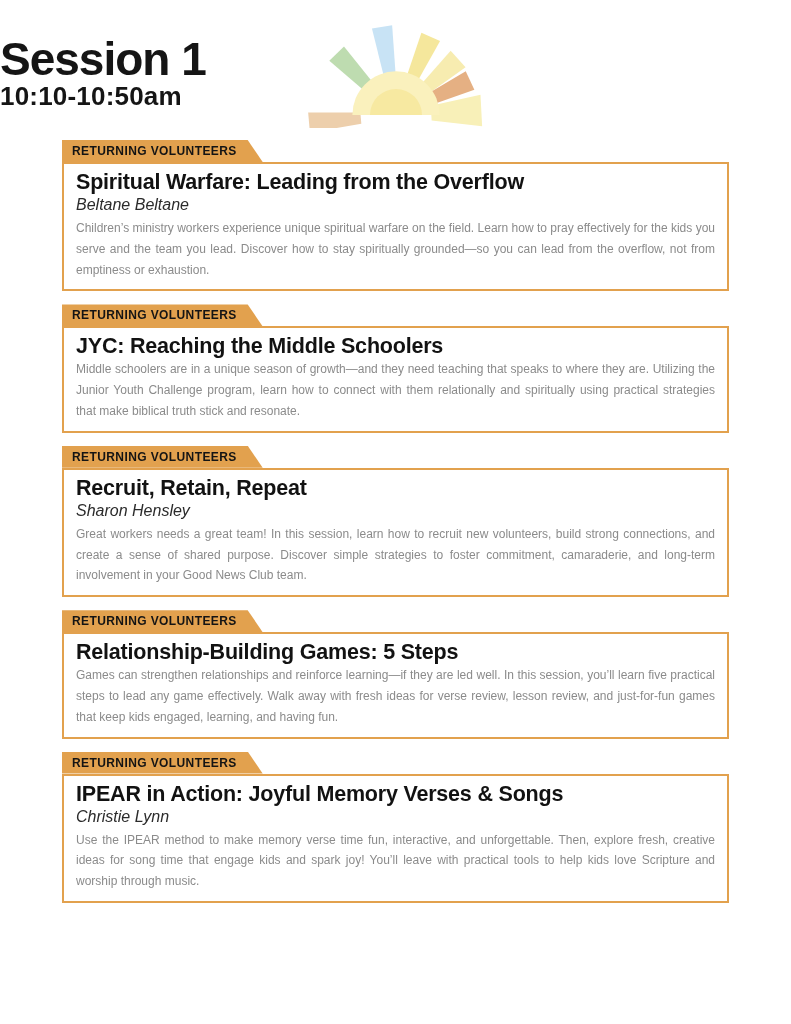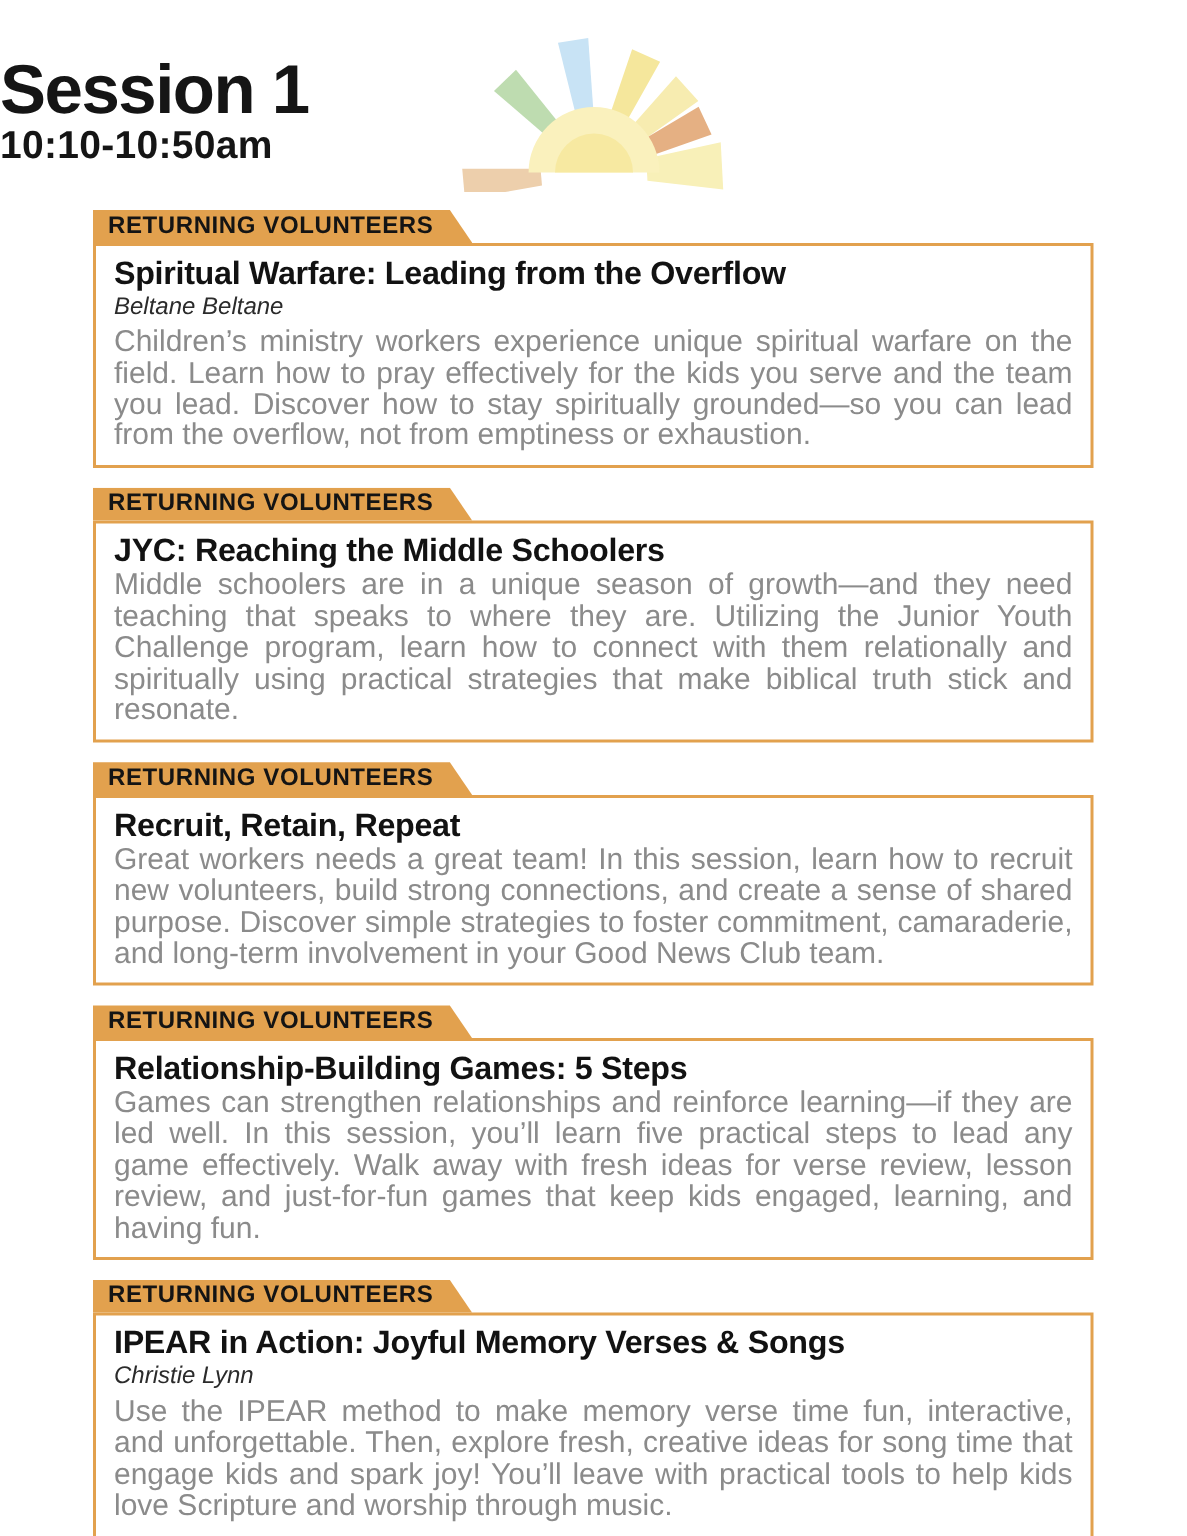--- a/index.html
+++ b/index.html
@@ -52,21 +52,21 @@
   .cards{
     margin:20px 62px 0 62px;
   }
   .card-block{
     margin-bottom:13px;
   }
   .badge{
     display:inline-block;
     background:var(--accent);
     color:#141414;
-    font-size:16px;
+    font-size:12px;
     font-weight:bold;
     letter-spacing:0.4px;
     text-transform:uppercase;
     line-height:14px;
     padding:4px 26px 4px 10px;
     clip-path:polygon(0 0, calc(100% - 15px) 0, 100% 100%, 0 100%);
     vertical-align:bottom;
   }
   .card{
     border:2px solid var(--accent);
@@ -80,21 +80,21 @@
     color:var(--title-color);
   }
   .card-speaker{
     font-size:16px;
     font-style:italic;
     line-height:19px;
     margin-bottom:4px;
     color:var(--speaker-color);
   }
   .card-desc{
-    font-size:20px;
+    font-size:12px;
     line-height:20.8px;
     text-align:justify;
     color:var(--body-color);
   }
 </style>
 </head>
 <body>
 
 <div class="header">
   <svg class="sunburst" viewBox="0 0 270 112" xmlns="http://www.w3.org/2000/svg" aria-hidden="true">
@@ -130,20 +130,21 @@
     <div class="card">
       <div class="card-title">JYC: Reaching the Middle Schoolers</div>
       <div class="card-desc">Middle schoolers are in a unique season of growth—and they need teaching that speaks to where they are. Utilizing the Junior Youth Challenge program, learn how to connect with them relationally and spiritually using practical strategies that make biblical truth stick and resonate.</div>
     </div>
   </div>
 
   <div class="card-block">
     <div class="badge">RETURNING VOLUNTEERS</div>
     <div class="card">
       <div class="card-title">Recruit, Retain, Repeat</div>
+      <div class="card-speaker">Sharon Hensley</div>
       <div class="card-desc">Great workers needs a great team! In this session, learn how to recruit new volunteers, build strong connections, and create a sense of shared purpose. Discover simple strategies to foster commitment, camaraderie, and long-term involvement in your Good News Club team.</div>
     </div>
   </div>
 
   <div class="card-block">
     <div class="badge">RETURNING VOLUNTEERS</div>
     <div class="card">
       <div class="card-title">Relationship-Building Games: 5 Steps</div>
       <div class="card-desc">Games can strengthen relationships and reinforce learning—if they are led well. In this session, you’ll learn five practical steps to lead any game effectively. Walk away with fresh ideas for verse review, lesson review, and just-for-fun games that keep kids engaged, learning, and having fun.</div>
     </div>

